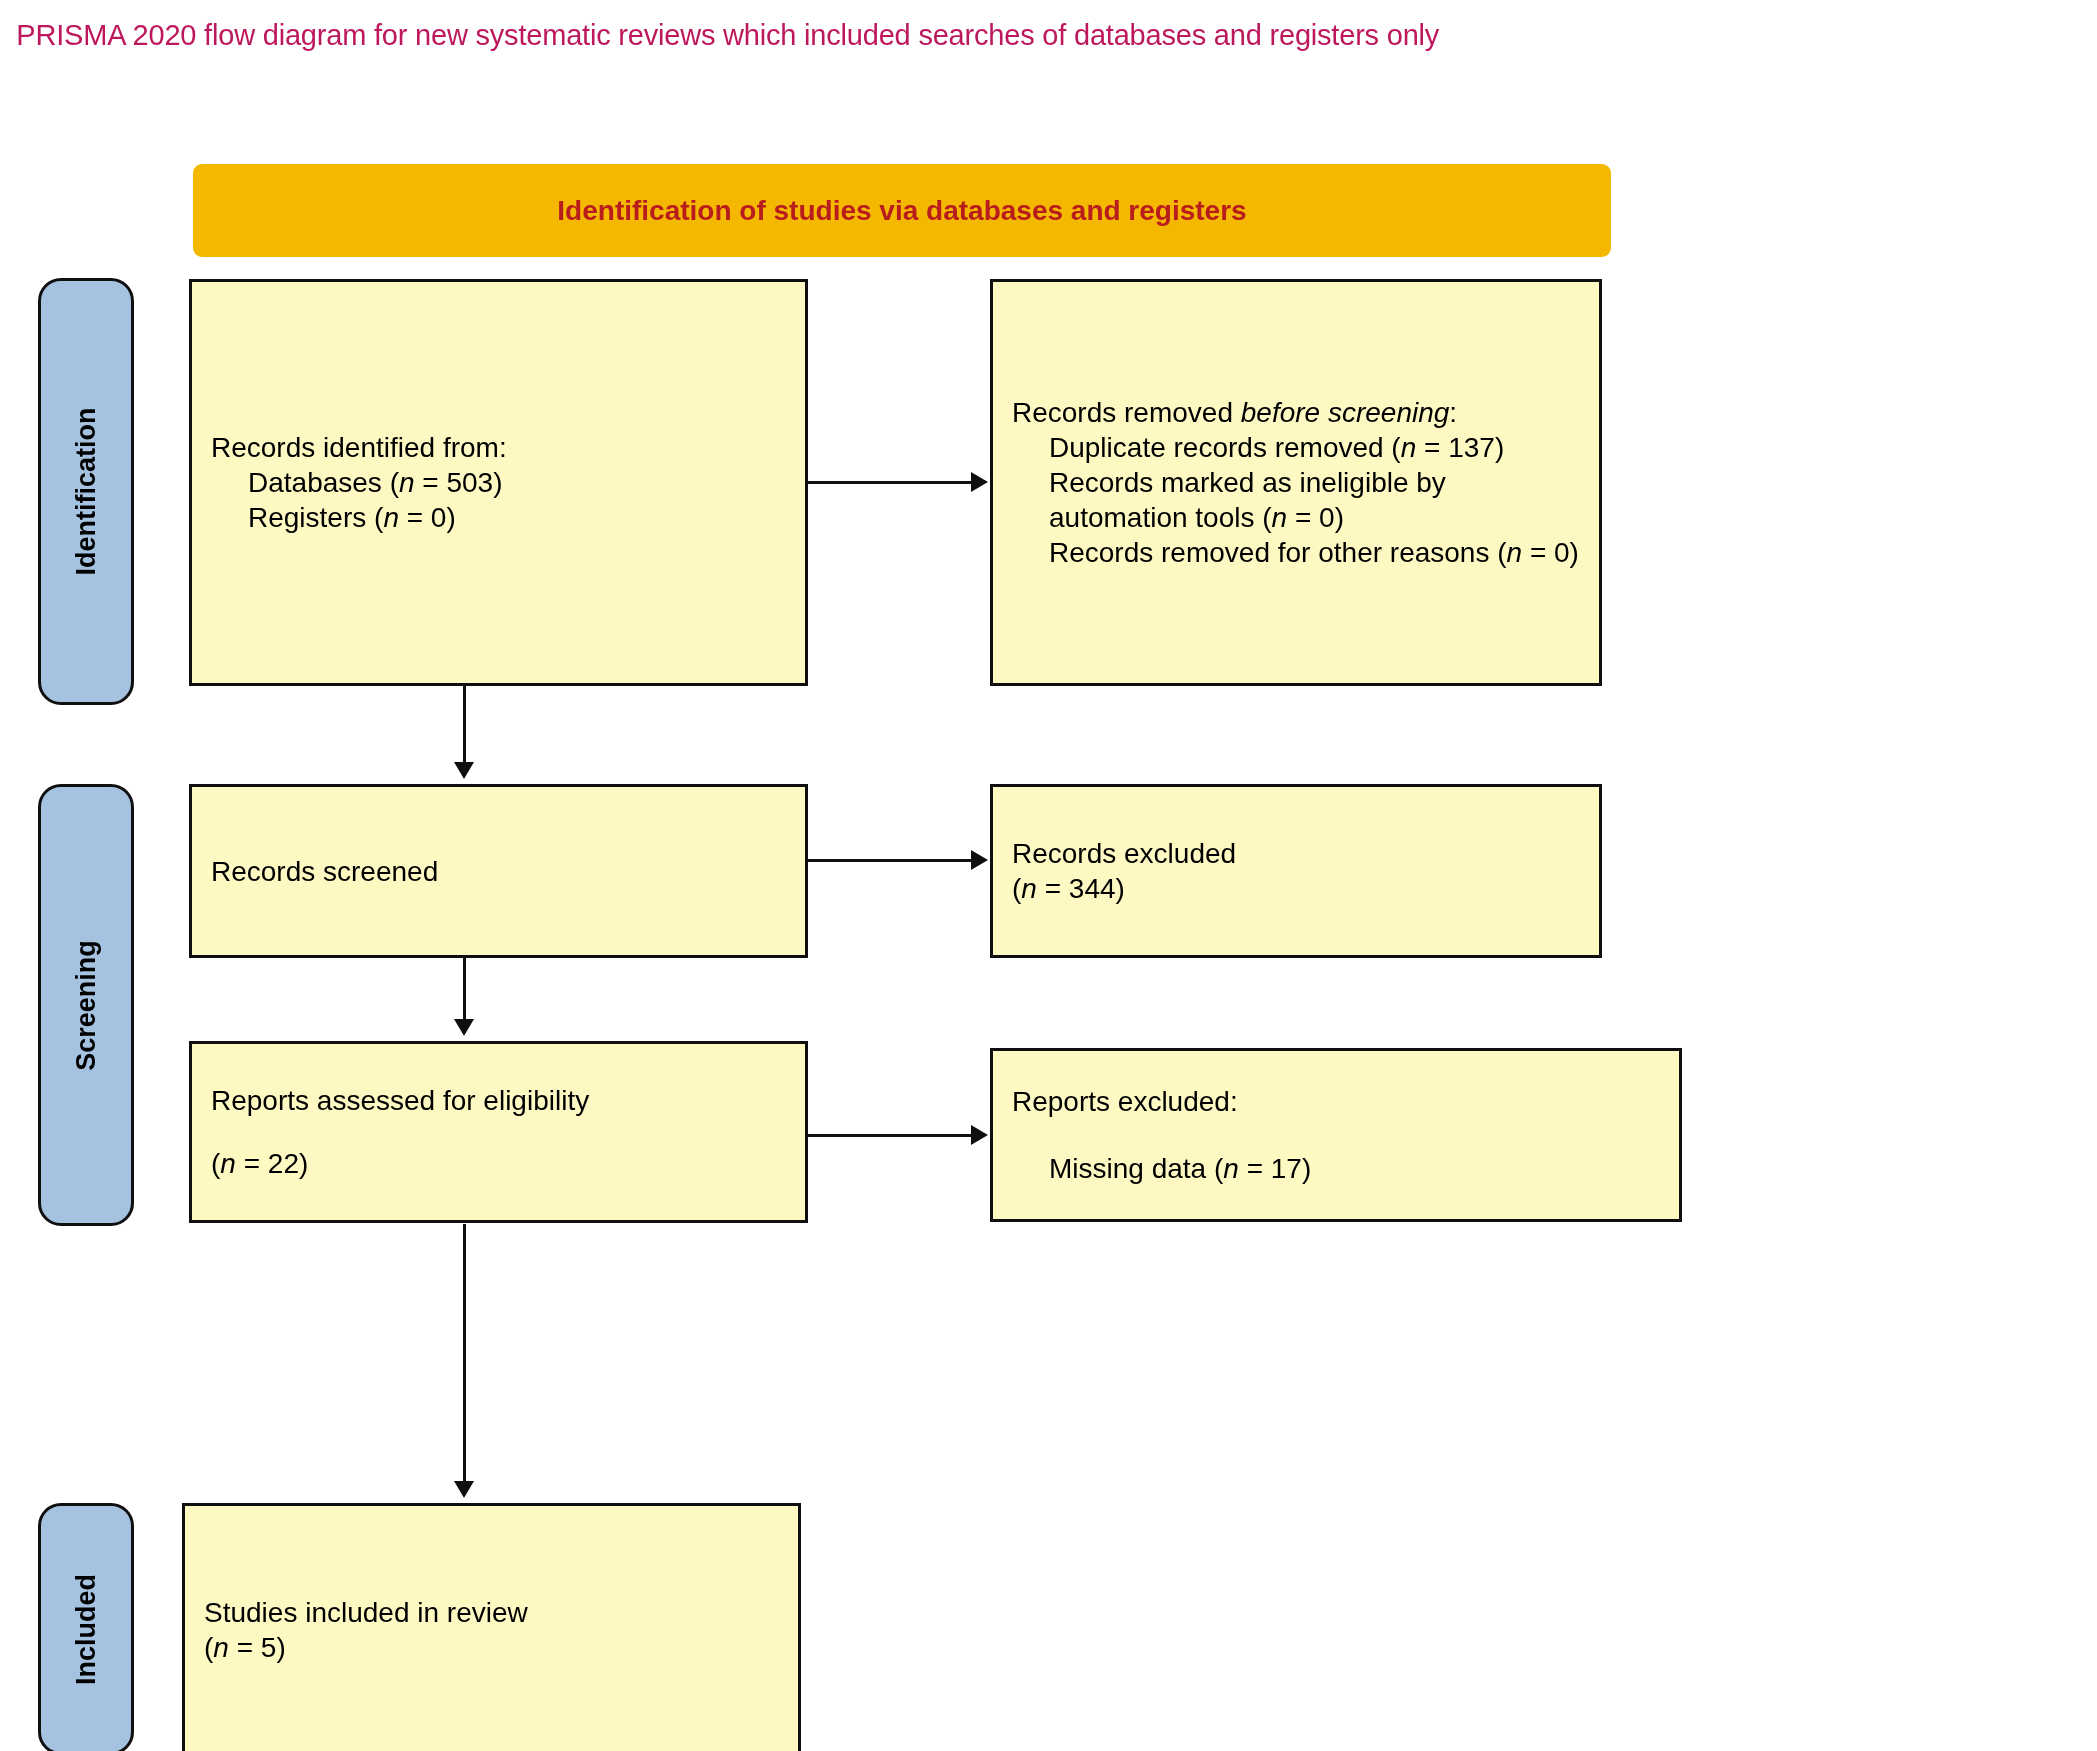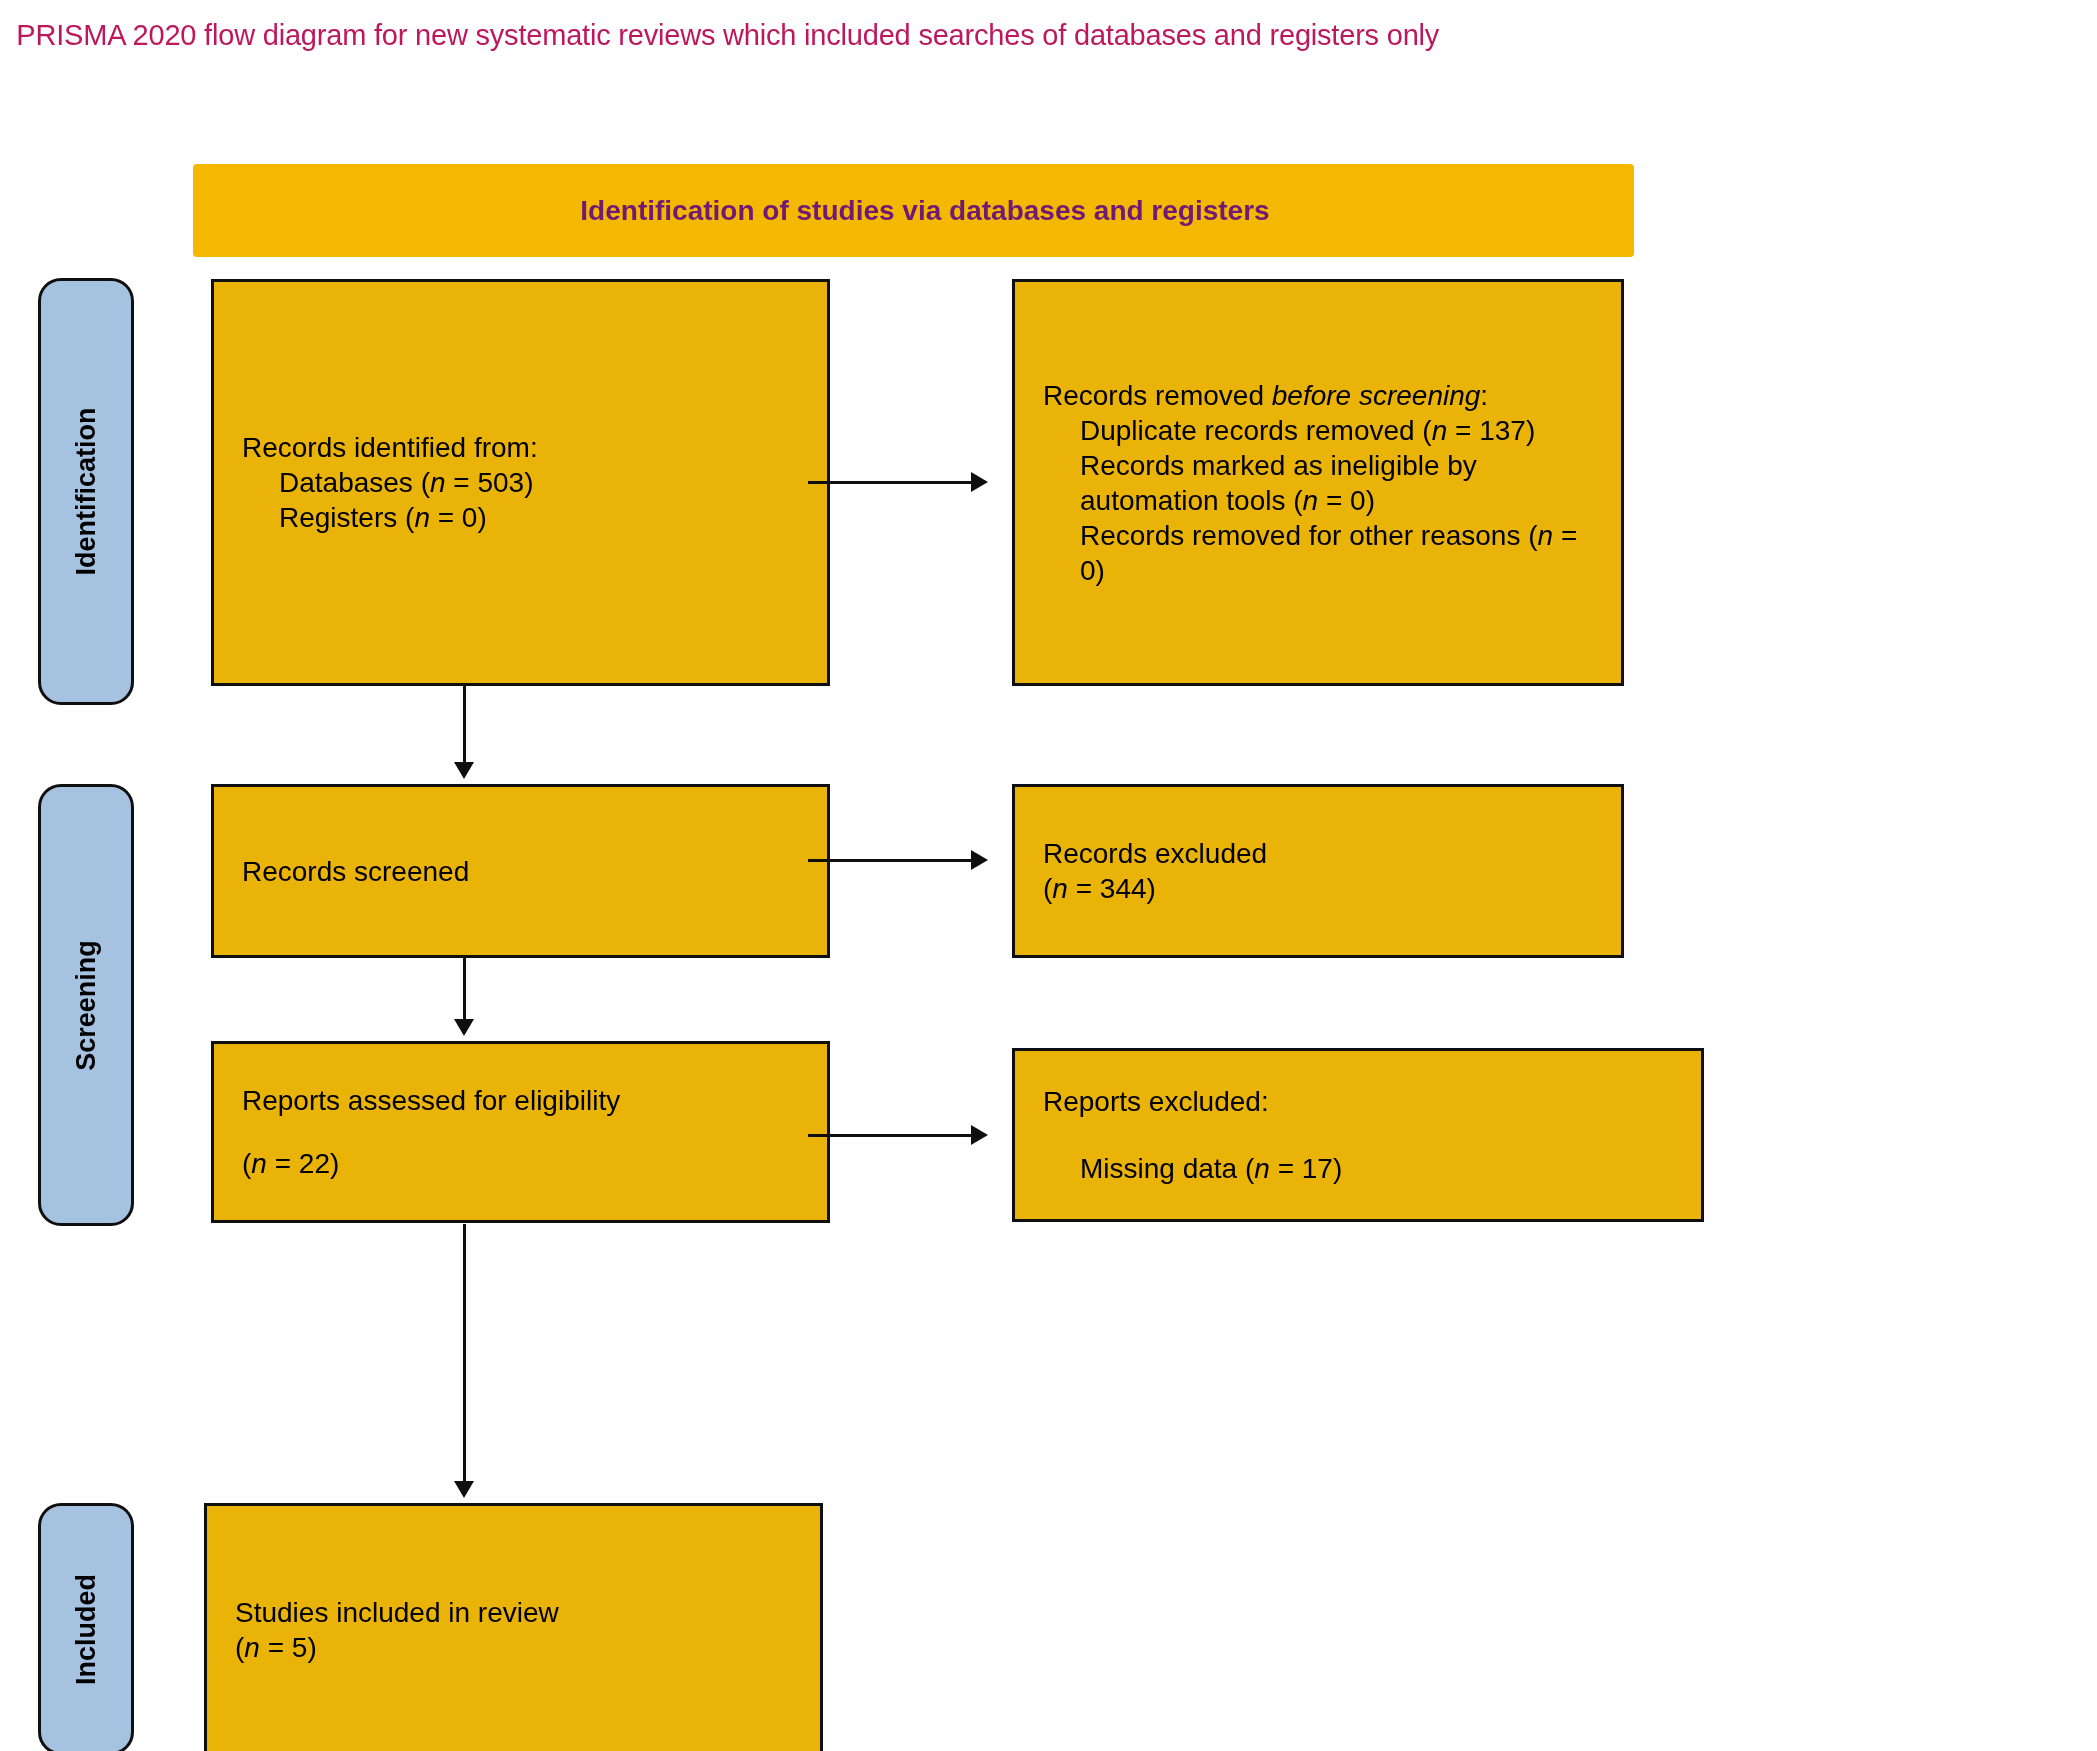--- a/index.html
+++ b/index.html
@@ -24,28 +24,27 @@
     font-weight: normal;
     color: #be185d;
     letter-spacing: -0.2px;
     white-space: nowrap;
   }
 
   
   .banner {
     position: absolute;
     background: #f5b800;
-    border-radius: 4px;
+    border-radius: 9px;
     display: flex;
     align-items: center;
     justify-content: center;
-    color: #701a75;
+    color: #b91c1c;
     font-weight: bold;
     font-size: 28px;
-    padding-left: 23px;
   }
   #banner-identification {
     left: 193px;
     top: 164px;
     width: 1418px;
     height: 93px;
   }
 
   
   .stage-label {
@@ -64,31 +63,30 @@
     font-size: 27px;
     color: #000;
   }
   #stage-identification { left: 38px; top: 278px; width: 90px; height: 421px; }
   #stage-screening    { left: 38px; top: 784px; width: 90px; height: 436px; }
   #stage-included     { left: 38px; top: 1503px; width: 90px; height: 246px; }
 
   
   .flowbox {
     position: absolute;
-    background: #eab308;
+    background: #fef9c3;
     border: 3.4px solid #0f0f0f;
     box-sizing: border-box;
     font-size: 28px;
     line-height: 1.25;
     color: #000;
-    padding: 0 28px;
+    padding: 0 19px;
     display: flex;
     flex-direction: column;
     justify-content: center;
-    margin-left: 22px;
   }
   .flowbox .line { white-space: nowrap; }
   .flowbox .indent { padding-left: 37px; }
   .flowbox .wrap { white-space: normal; }
   i { font-style: italic; }
 
   #box-identified      { left: 189px;  top: 279px;  width: 619px;  height: 407px; }
   #box-removed         { left: 990px; top: 279px;  width: 612px;  height: 407px; }
   #box-screened        { left: 189px;  top: 784px; width: 619px;  height: 174px; }
   #box-excluded        { left: 990px; top: 784px; width: 612px;  height: 174px; }

